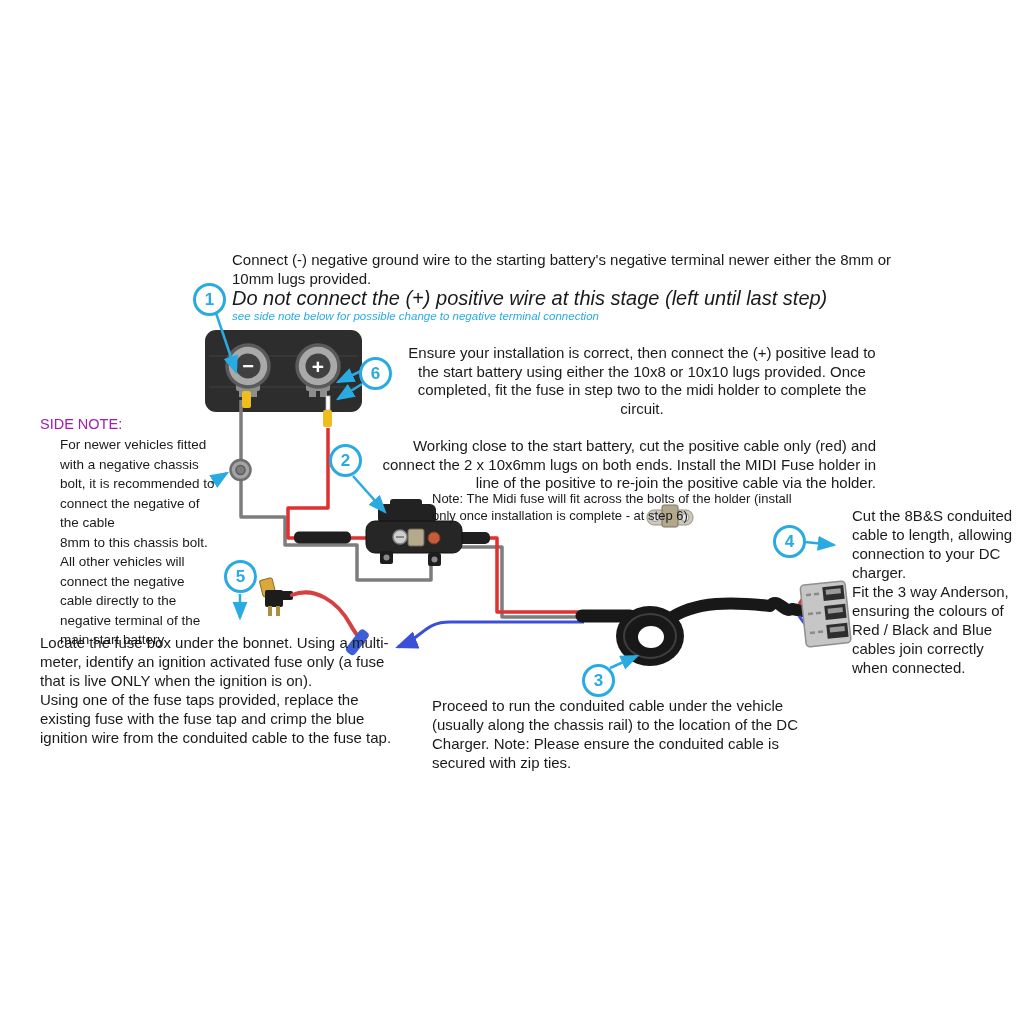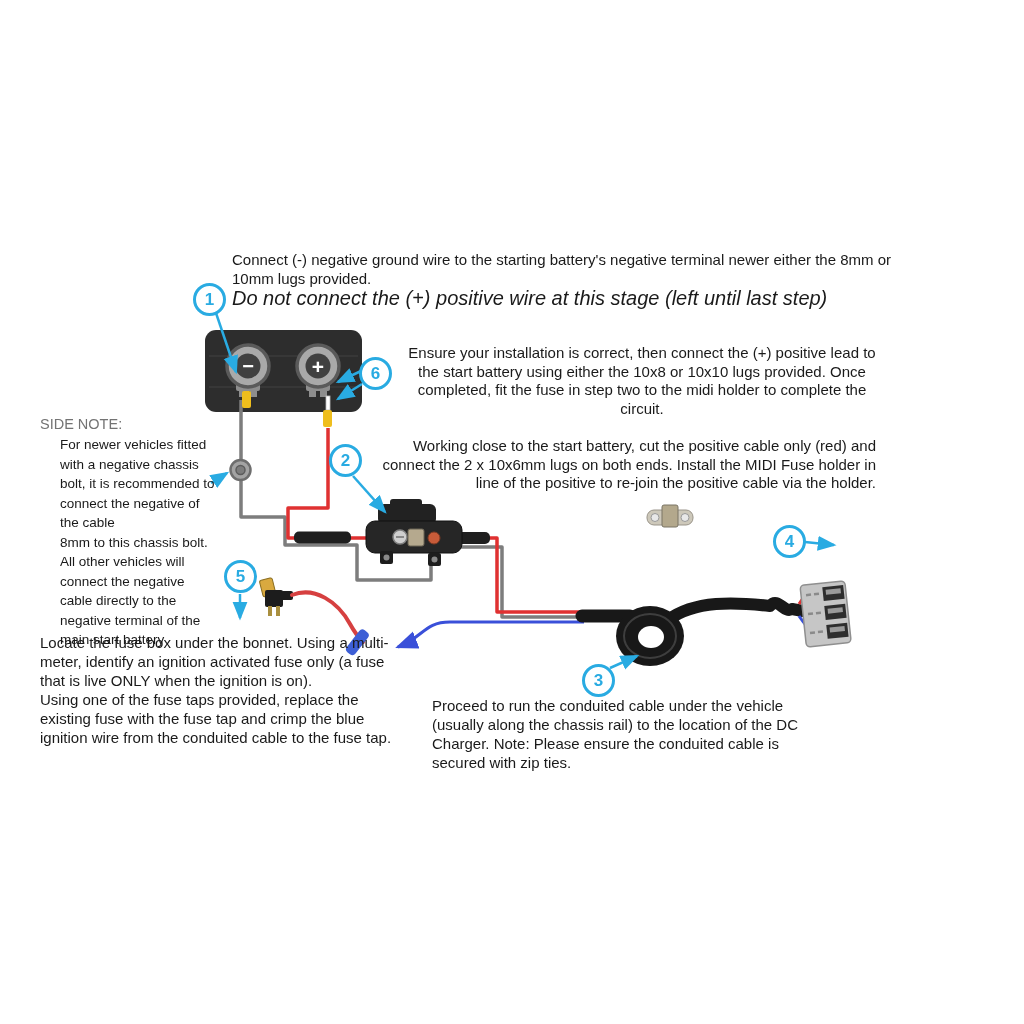--- a/index.html
+++ b/index.html
@@ -6,21 +6,21 @@
   .canvas{
     position:relative;width:1024px;height:1024px;background:#ffffff;overflow:hidden;
     font-family:"Liberation Sans", sans-serif;color:#1a1a1a;
   }
   .abs{position:absolute;}
   .txt{font-size:15px;line-height:18.5px;}
   .preline{white-space:pre-line;}
   .it{font-style:italic;font-size:20px;line-height:20px;}
   .smallblue{font-style:italic;font-size:11.5px;line-height:14px;color:#29ABE2;margin-top:1px;}
   .note13{font-size:13px;line-height:16.5px;}
-  .sidenote-title{font-size:14.5px;color:#737373;margin-bottom:3px;}
+  .sidenote-title{font-size:14.5px;color:#a21caf;margin-bottom:3px;}
   .sidenote-body{font-size:13.5px;line-height:19.5px;margin-left:20px;}
   .badge{
     position:absolute;width:27px;height:27px;border:3.5px solid #29ABE2;border-radius:50%;
     background:#ffffff;color:#29ABE2;font-weight:bold;font-size:17px;
     display:flex;align-items:center;justify-content:center;box-sizing:content-box;
   }
   svg{position:absolute;left:0;top:0;}
 </style>
 </head>
 <body>
@@ -163,33 +163,37 @@
   <div class="badge" style="left:224px;top:560px;">
       <span>5</span>
     </div>
   <div class="badge" style="left:359px;top:357px;">
       <span>6</span>
     </div>
 
   <div class="abs" style="left:232px;top:251px;width:660px;">
     <div class="txt">Connect (-) negative ground wire to the starting battery's negative terminal newer either the 8mm or 10mm lugs provided.</div>
     <div class="it">Do not connect the (+) positive wire at this stage (left until last step)</div>
+    <div class="smallblue">see side note below for possible change to negative terminal connection</div>
   </div>
 
   <div class="abs txt" style="left:403px;top:344px;width:478px;text-align:center;">Ensure your installation is correct, then connect the (+) positive lead to the start battery using either the 10x8 or 10x10 lugs provided. Once completed, fit the fuse in step two to the midi holder  to complete the circuit.</div>
 
   <div class="abs txt" style="left:371px;top:437px;width:505px;text-align:right;">Working close to the start battery, cut the positive cable only (red) and connect the 2 x 10x6mm lugs on both ends.  Install the MIDI Fuse holder in line of the positive to re-join the positive cable via the holder.</div>
 
+  <div class="abs note13" style="left:432px;top:491px;width:368px;">Note: The Midi fuse will fit across the bolts of the holder (install only once installation is complete - at step 6)</div>
 
   <div class="abs" style="left:40px;top:416px;width:176px;">
     <div class="sidenote-title">SIDE NOTE:</div>
     <div class="sidenote-body preline">For newer vehicles fitted with a negative chassis bolt, it is recommended to connect the negative of the cable
 8mm  to this chassis bolt.
 All other vehicles will connect the negative cable directly to the negative terminal of the main start battery</div>
   </div>
 
+  <div class="abs txt preline" style="left:852px;top:506px;width:170px;line-height:19px;">Cut the 8B&amp;S conduited cable to length, allowing connection to your DC charger.
+Fit the 3 way Anderson, ensuring the colours of Red / Black and Blue cables join correctly when connected.</div>
 
   <div class="abs txt" style="left:432px;top:696px;width:382px;line-height:19px;">Proceed to run the conduited cable under the vehicle (usually along the chassis rail) to the location of the DC Charger. Note: Please ensure the conduited cable  is secured with zip ties.</div>
 
   <div class="abs txt preline" style="left:40px;top:633px;width:370px;line-height:19px;">Locate the fuse box under the bonnet. Using a multi-meter, identify an ignition activated fuse only (a fuse that is live ONLY when the ignition is on).
 Using one of the fuse taps provided, replace the existing fuse with the fuse tap and crimp the blue ignition wire from the conduited cable to the fuse tap.</div>
 
 </div>
 
 </body></html>

